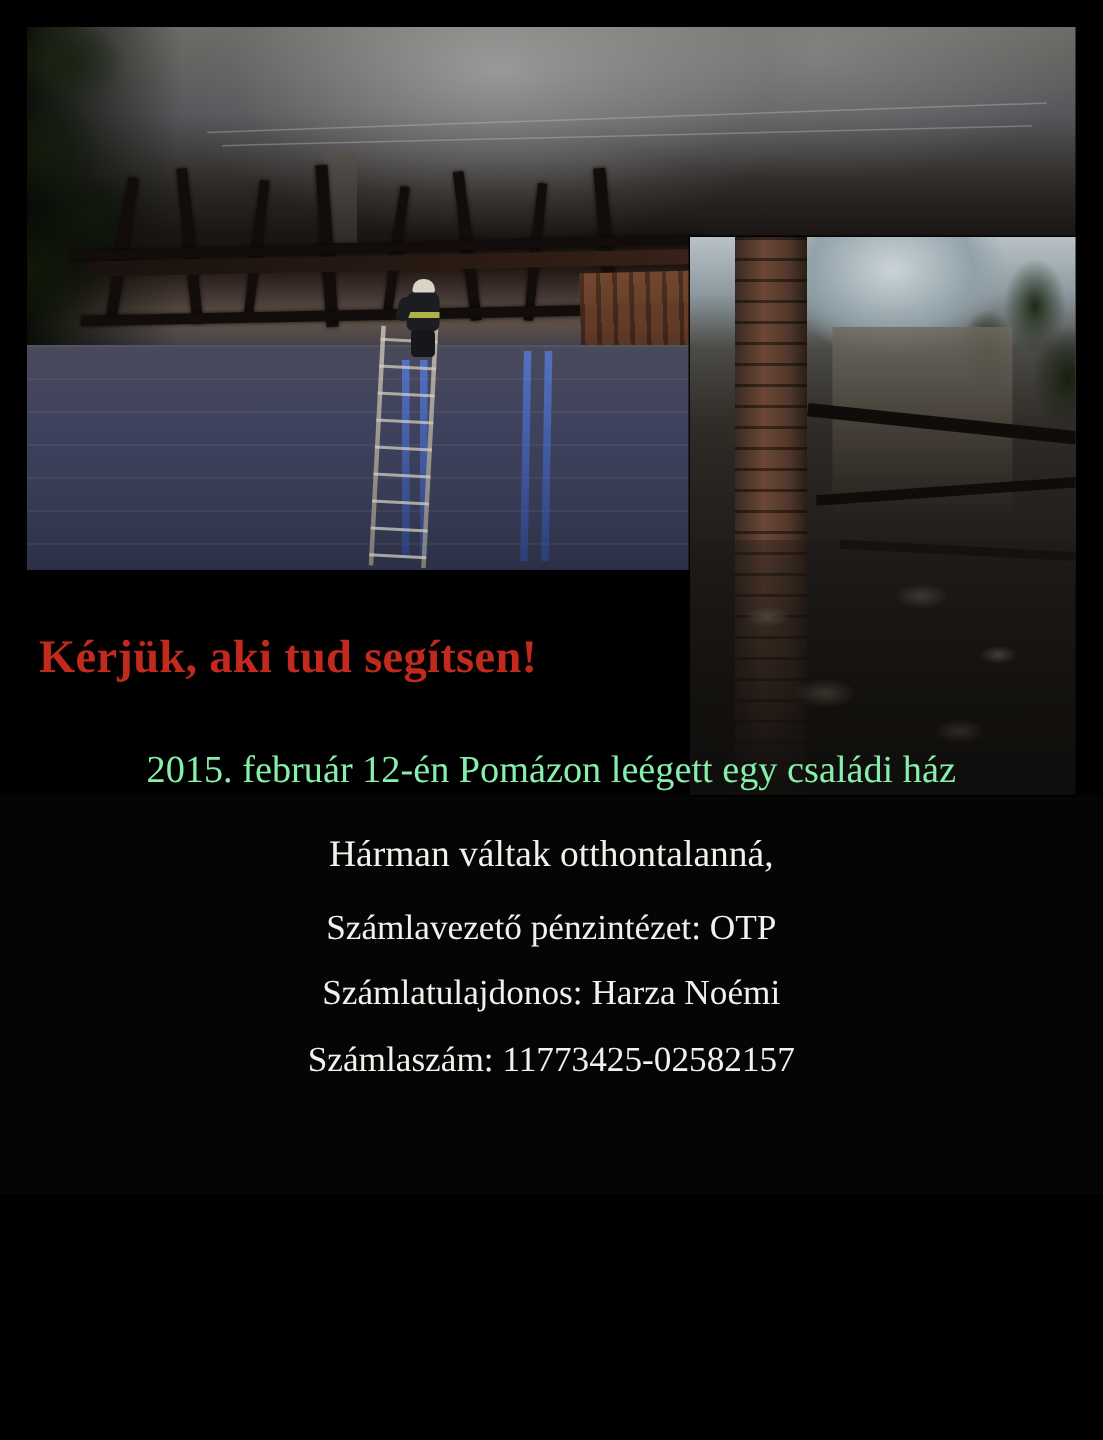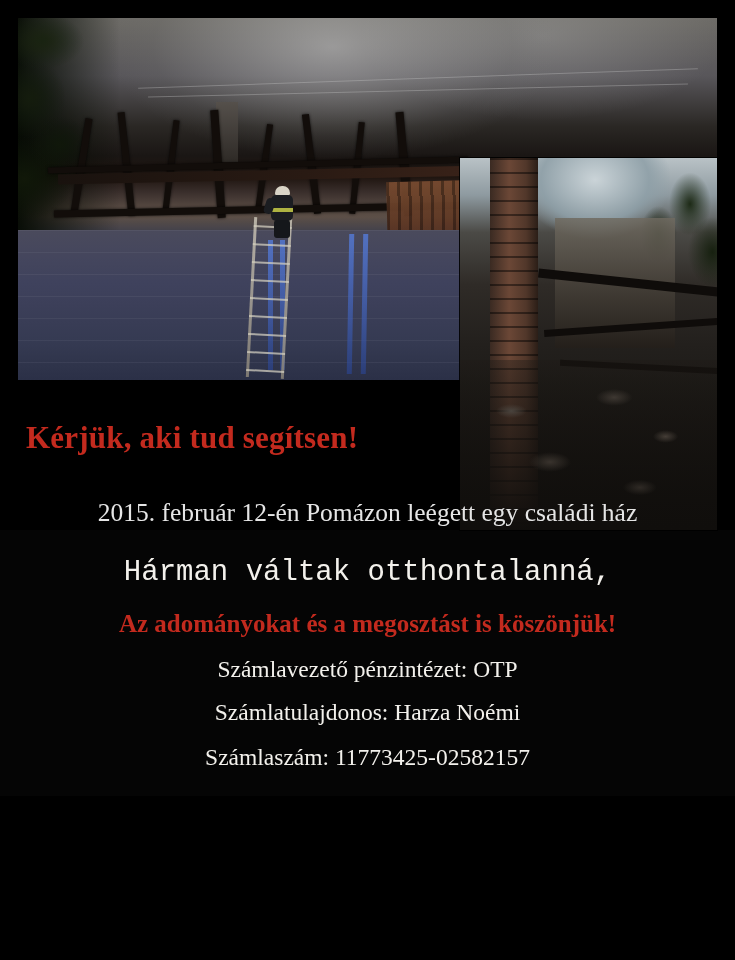--- a/index.html
+++ b/index.html
@@ -190,29 +190,28 @@
   .headline-red {
     color: #c32a1e;
     font-size: 31px;
     font-weight: 700;
     text-align: left;
     margin-left: 26px;
     letter-spacing: 0.2px;
   }
   .line-main {
     font-size: 25.5px;
-    color: #e5e5e5;
+    color: #86efac;
     margin-top: 42px;
   }
   .line-sub {
-    font-size: 29px;
+    font-size: 25px;
     color: #f3f1ec;
     margin-top: 24px;
     line-height: 1.45;
-    font-family: Liberation Mono, monospace;
   }
   .line-thanks {
     color: #c32a1e;
     font-size: 25px;
     font-weight: 700;
     margin-top: 16px;
   }
   .line-acct {
     font-size: 23.5px;
     color: #f3f1ec;
@@ -291,19 +290,18 @@
       <div class="inset-pillar"></div>
       <div class="inset-rubble"></div>
     </div>
 
   </div>
 
   <div class="text-block">
     <div class="headline-red">Kérjük, aki tud segítsen!</div>
     <div class="line-main">2015. február 12-én Pomázon leégett egy családi ház</div>
     <div class="line-sub">Hárman váltak otthontalanná,</div>
-    <div class="line-thanks">Az adományokat és a megosztást is köszönjük!</div>
     <div class="line-acct">Számlavezető pénzintézet: OTP</div>
     <div class="line-acct first">Számlatulajdonos: Harza Noémi</div>
     <div class="line-acct">Számlaszám: 11773425-02582157</div>
   </div>
 
 </div>
 
 </body></html>

